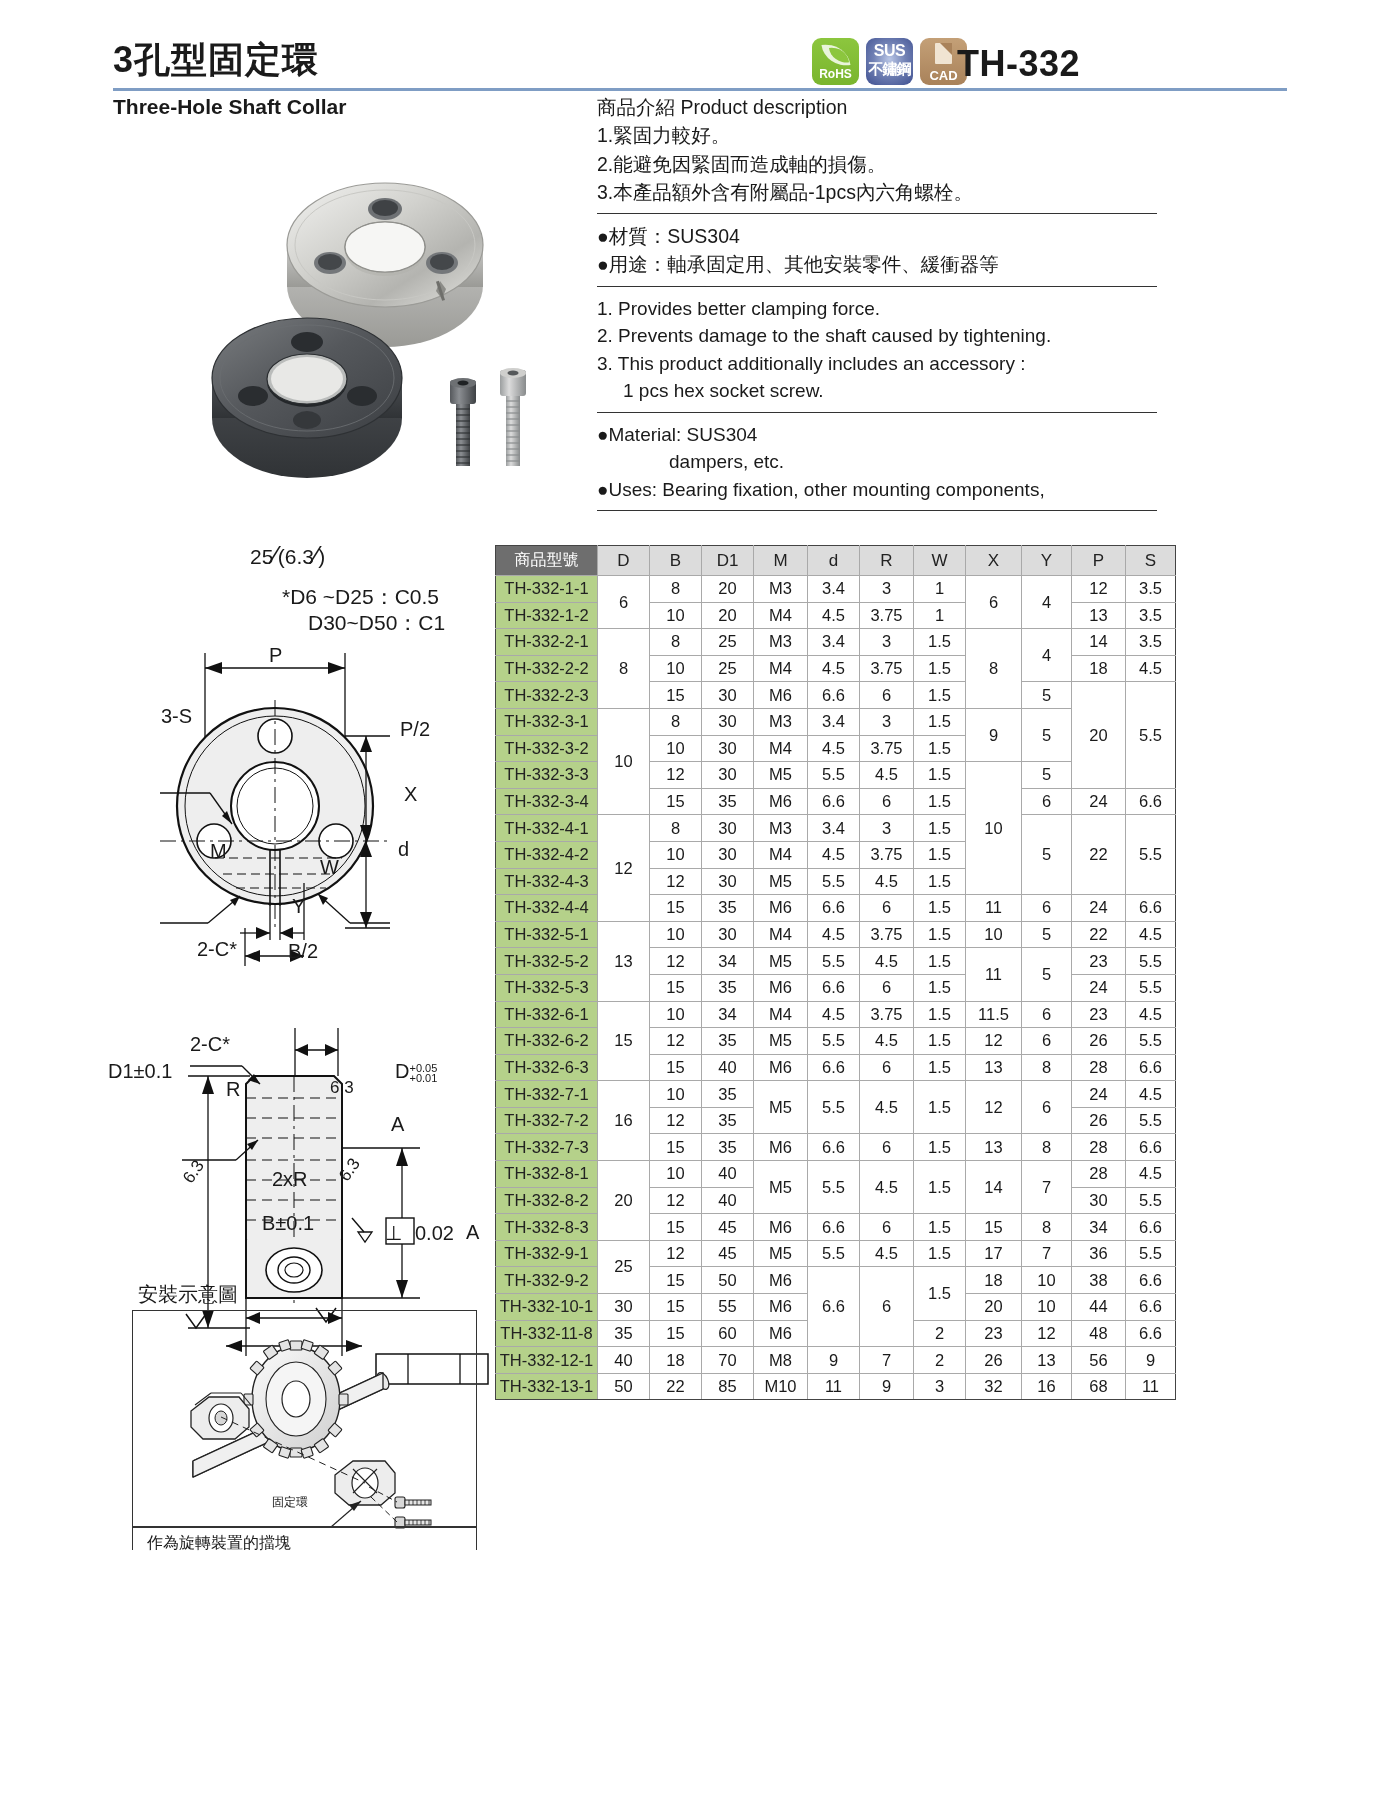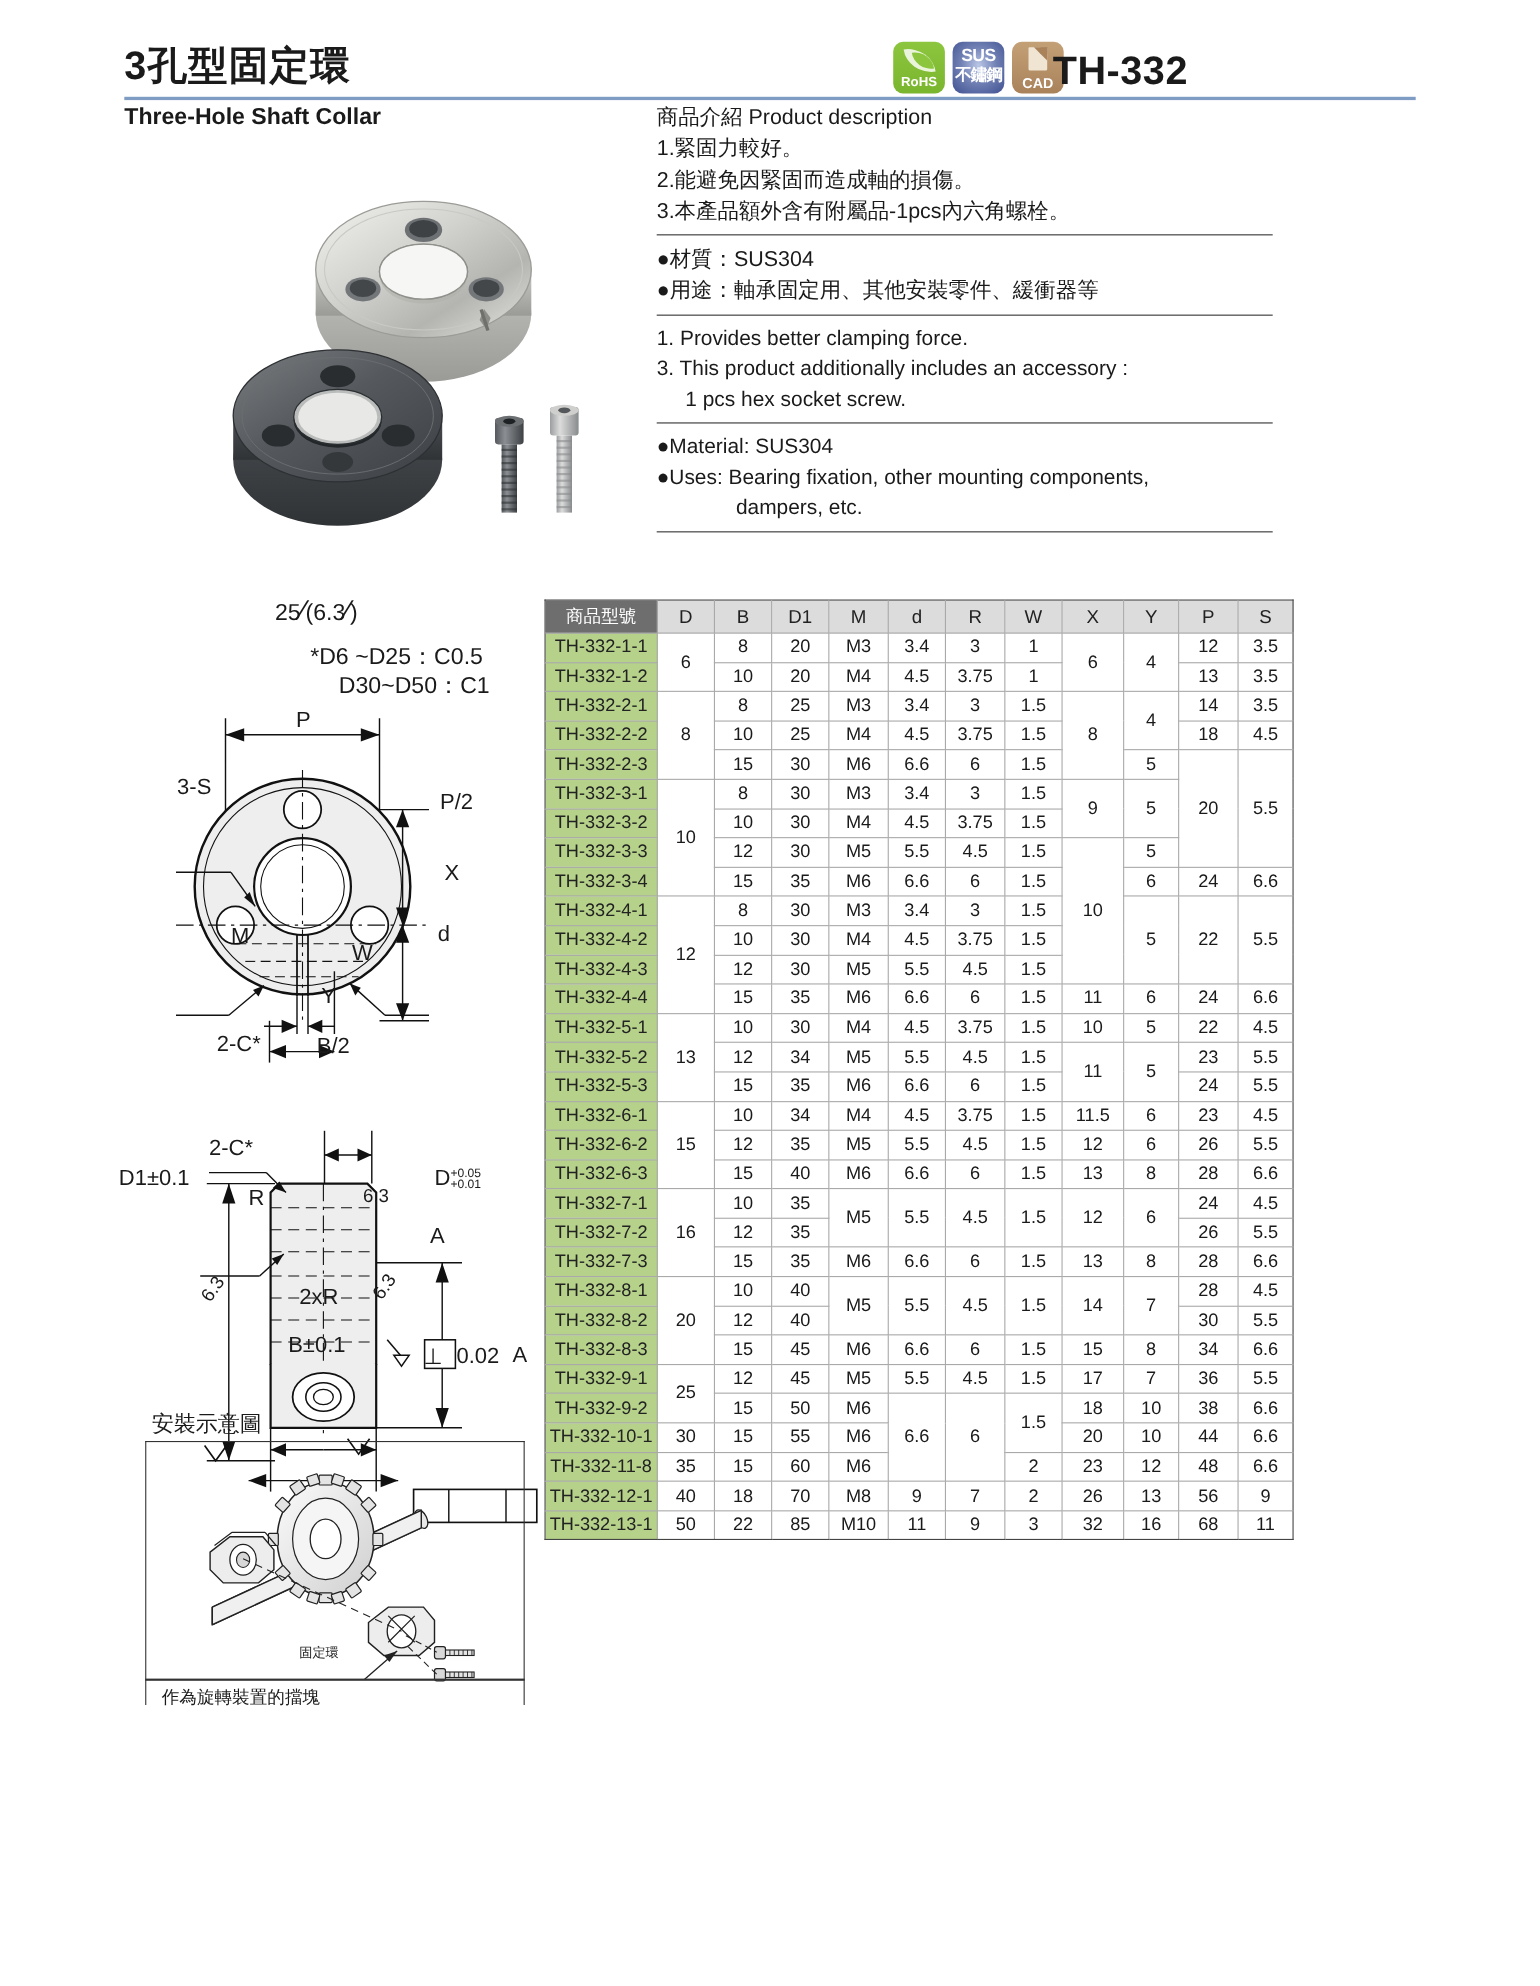--- a/index.html
+++ b/index.html
@@ -267,26 +267,27 @@
 <div id="desc">
   <div class="d-line">商品介紹 Product description</div>
   <div class="d-line">1.緊固力較好。</div>
   <div class="d-line">2.能避免因緊固而造成軸的損傷。</div>
   <div class="d-line">3.本產品額外含有附屬品-1pcs內六角螺栓。</div>
   <div class="hr"></div>
   <div class="d-line">●材質：SUS304</div>
   <div class="d-line">●用途：軸承固定用、其他安裝零件、緩衝器等</div>
   <div class="hr"></div>
   <div class="d-line sm">1. Provides better clamping force.</div>
+  <div class="d-line sm">2. Prevents damage to the shaft caused by tightening.</div>
   <div class="d-line sm">3. This product additionally includes an accessory :</div>
   <div class="d-line sm indent">1 pcs hex socket screw.</div>
   <div class="hr"></div>
   <div class="d-line sm">●Material: SUS304</div>
+  <div class="d-line sm indent" style="padding-left:72px">dampers, etc.</div>
   <div class="d-line sm">●Uses: Bearing fixation, other mounting components,</div>
-  <div class="d-line sm indent" style="padding-left:72px">dampers, etc.</div>
   <div class="hr"></div>
 </div>
 
 <div id="surface-note">
   <span>25</span><span style="font-size:26px">∕</span><span>(</span><span>6.3</span><span style="font-size:26px">∕</span><span>)</span>
 </div>
 <div id="chamfer-note1">*D6 ~D25：C0.5</div>
 <div id="chamfer-note2">D30~D50：C1</div>
 
 <div id="drawings">

